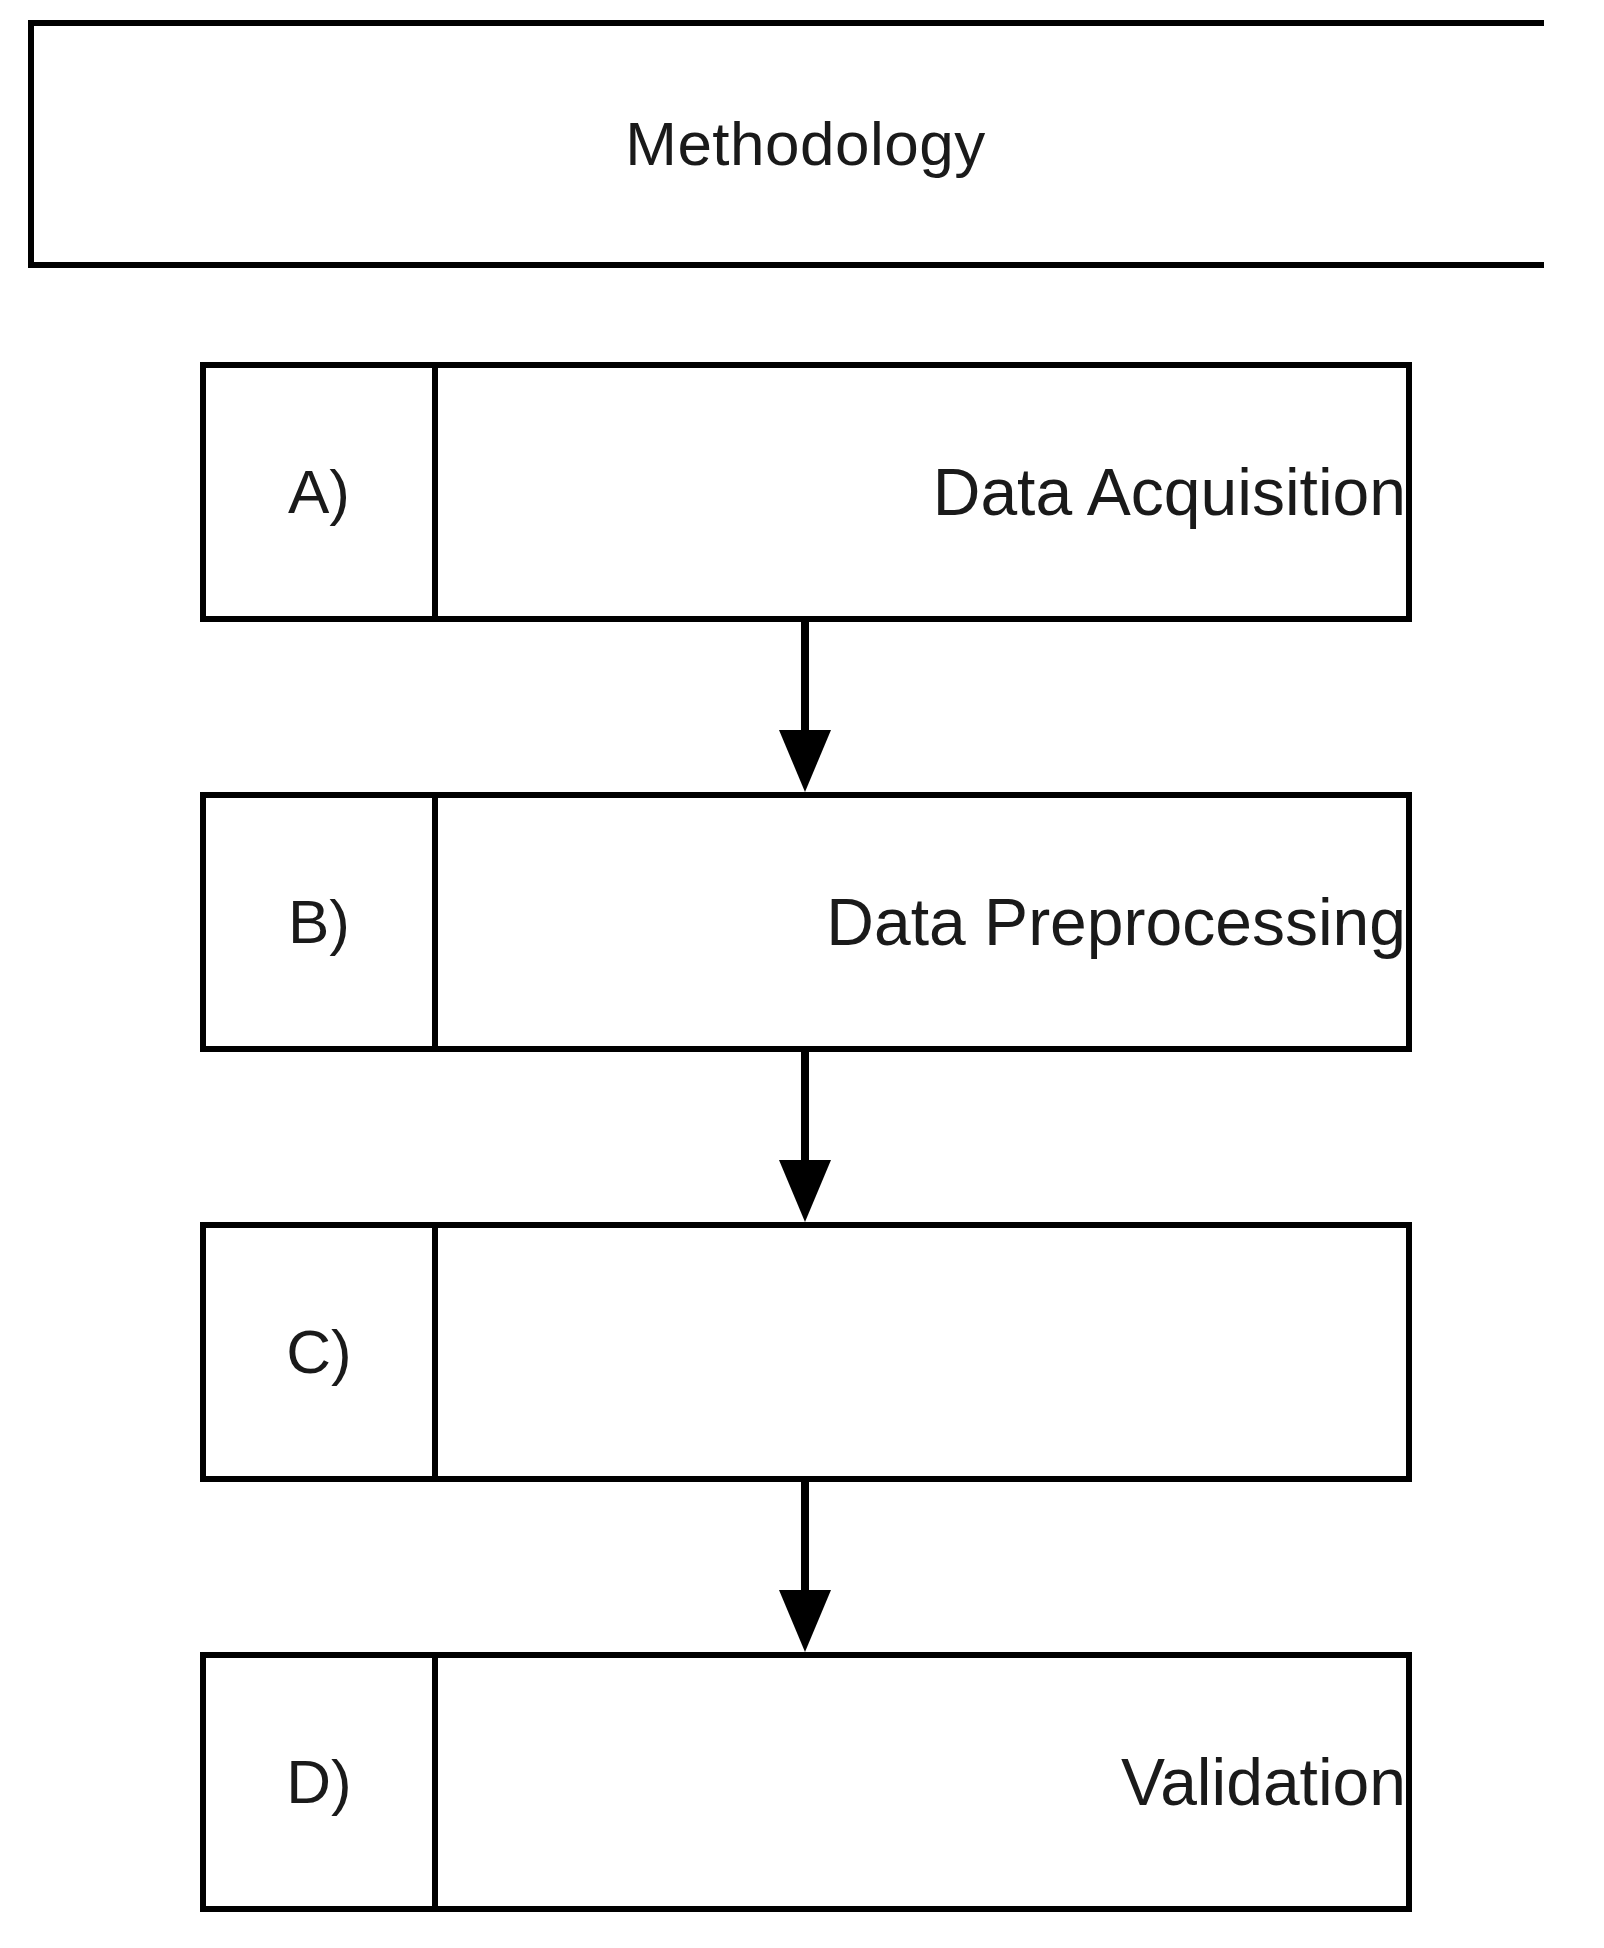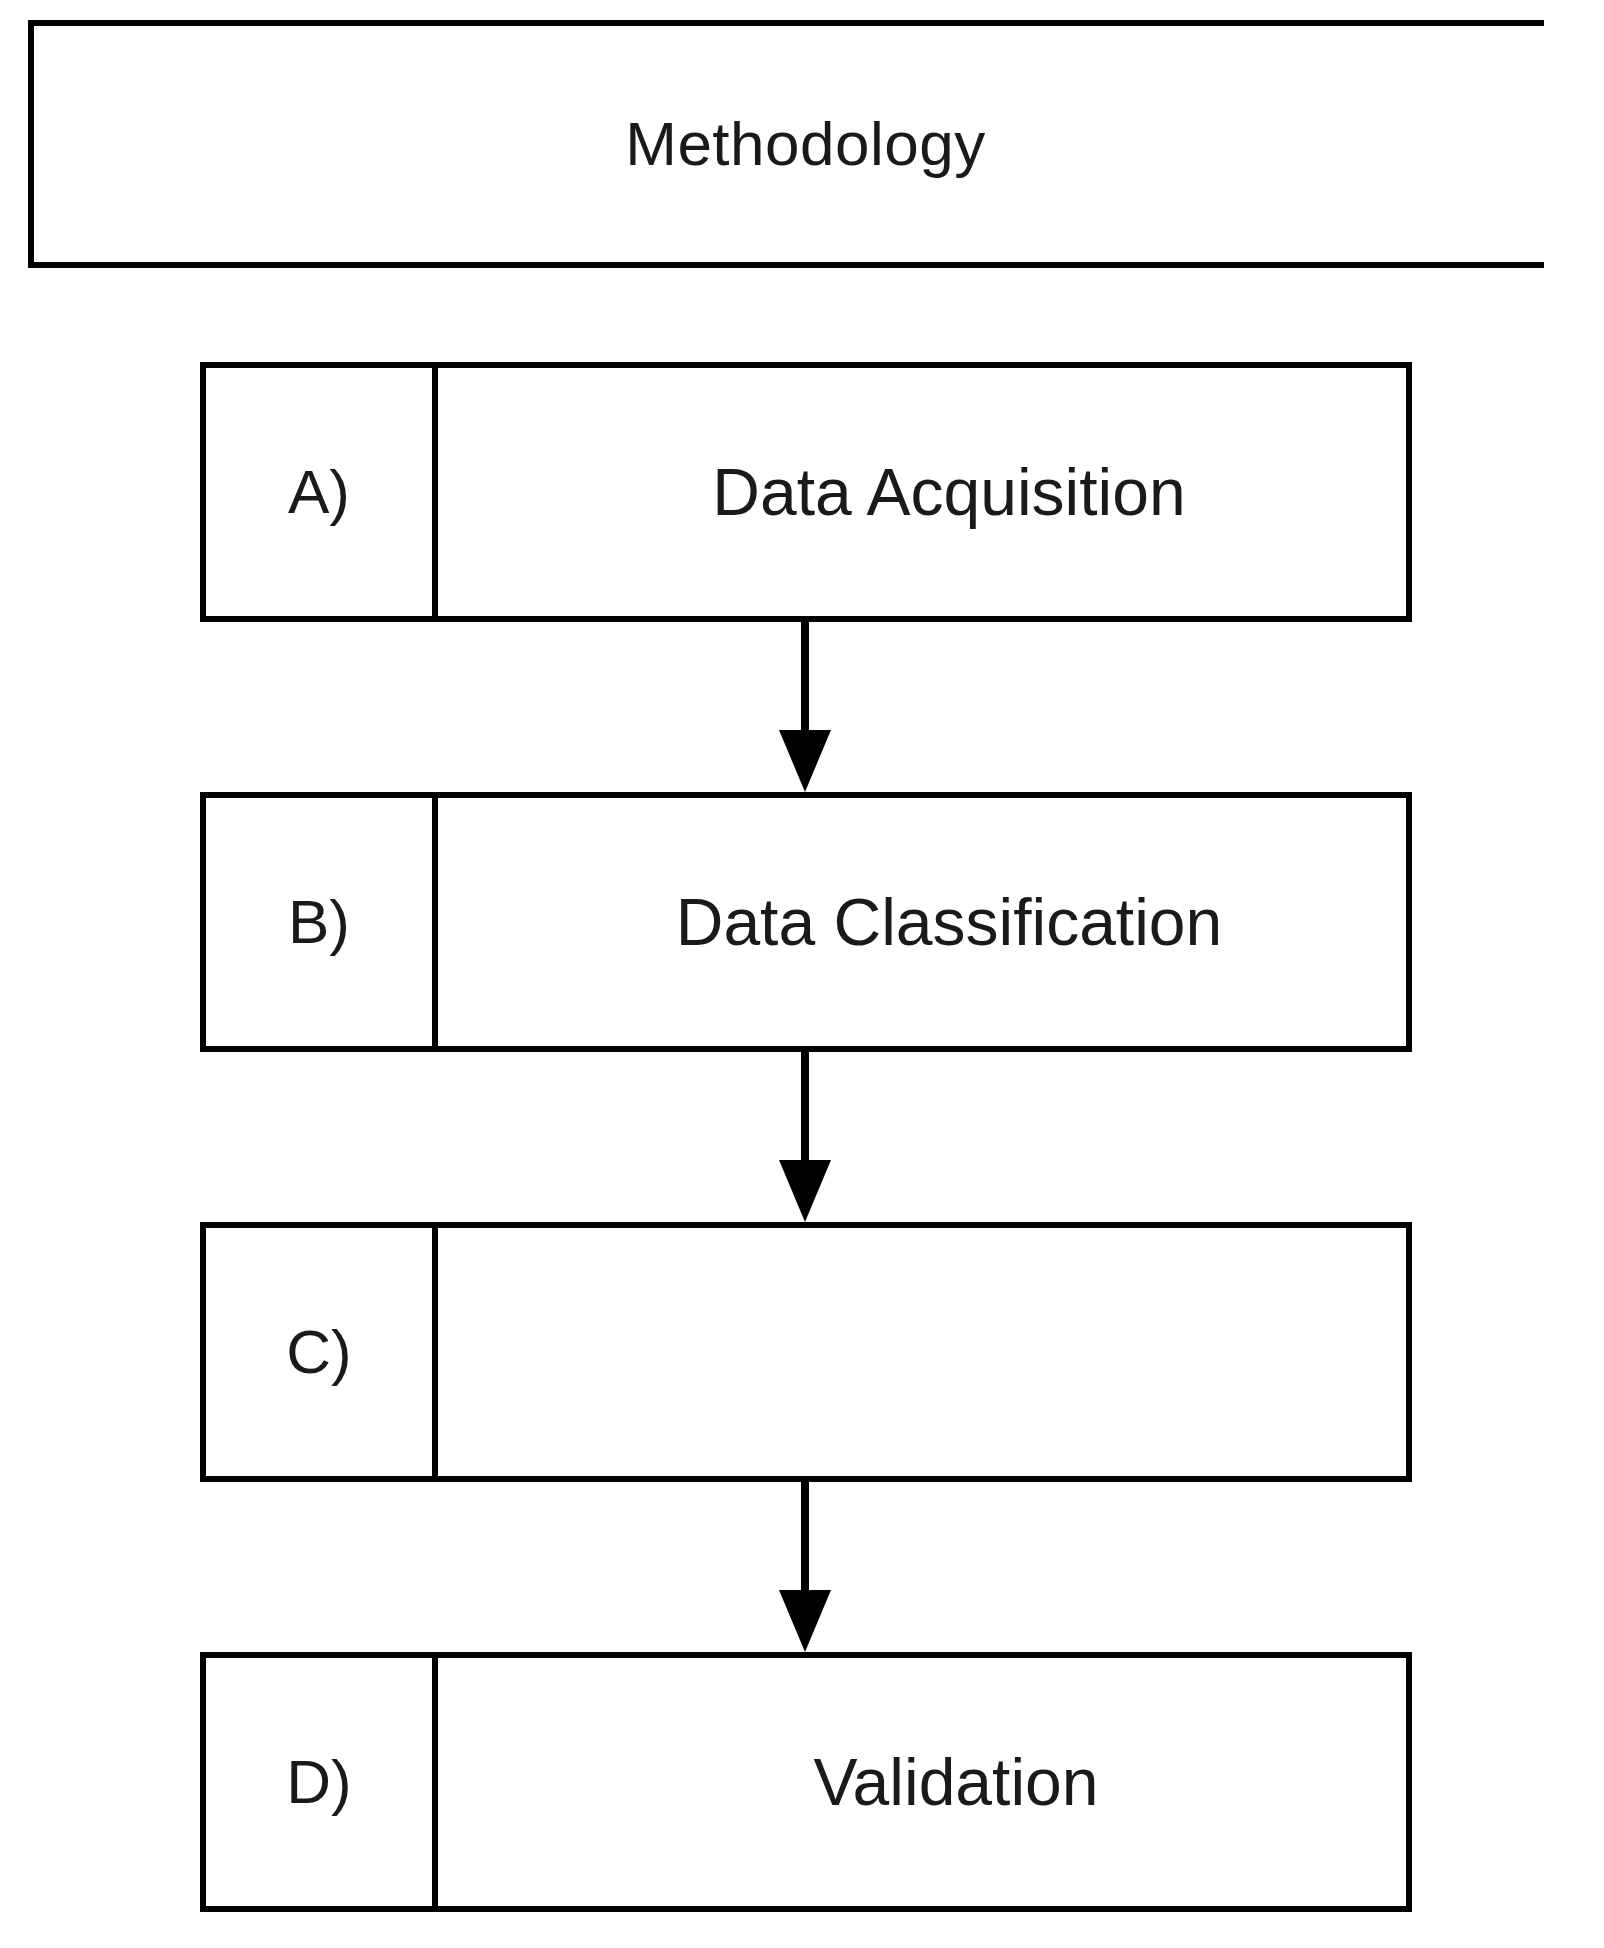--- a/index.html
+++ b/index.html
@@ -66,21 +66,21 @@
     line-height: 1;
     color: #1a1a1a;
     font-weight: 400;
     white-space: nowrap;
   }
   .step-body-cell {
     flex: 1 1 auto;
     box-sizing: border-box;
     display: flex;
     align-items: center;
-    justify-content: center;
+    justify-content: flex-end;
     padding-left: 54px;
   }
   .step-body-text {
     font-size: 66px;
     line-height: 1;
     color: #1a1a1a;
     font-weight: 400;
     white-space: nowrap;
   }
   
@@ -132,21 +132,21 @@
   <div class="arrow" style="top:622px; height:170px;">
     <div class="shaft" style="height:108px;"></div>
     <div class="head" style="top:108px;"></div>
   </div>
 
   <div class="step-box" style="top:792px;">
     <div class="step-label-cell">
       <span class="step-label-text">B)</span>
     </div>
     <div class="step-body-cell">
-      <span class="step-body-text">Data Classification</span>
+      <span class="step-body-text">Data Preprocessing</span>
     </div>
   </div>
 
   <div class="arrow" style="top:1052px; height:170px;">
     <div class="shaft" style="height:108px;"></div>
     <div class="head" style="top:108px;"></div>
   </div>
 
   <div class="step-box" style="top:1222px;">
     <div class="step-label-cell">

